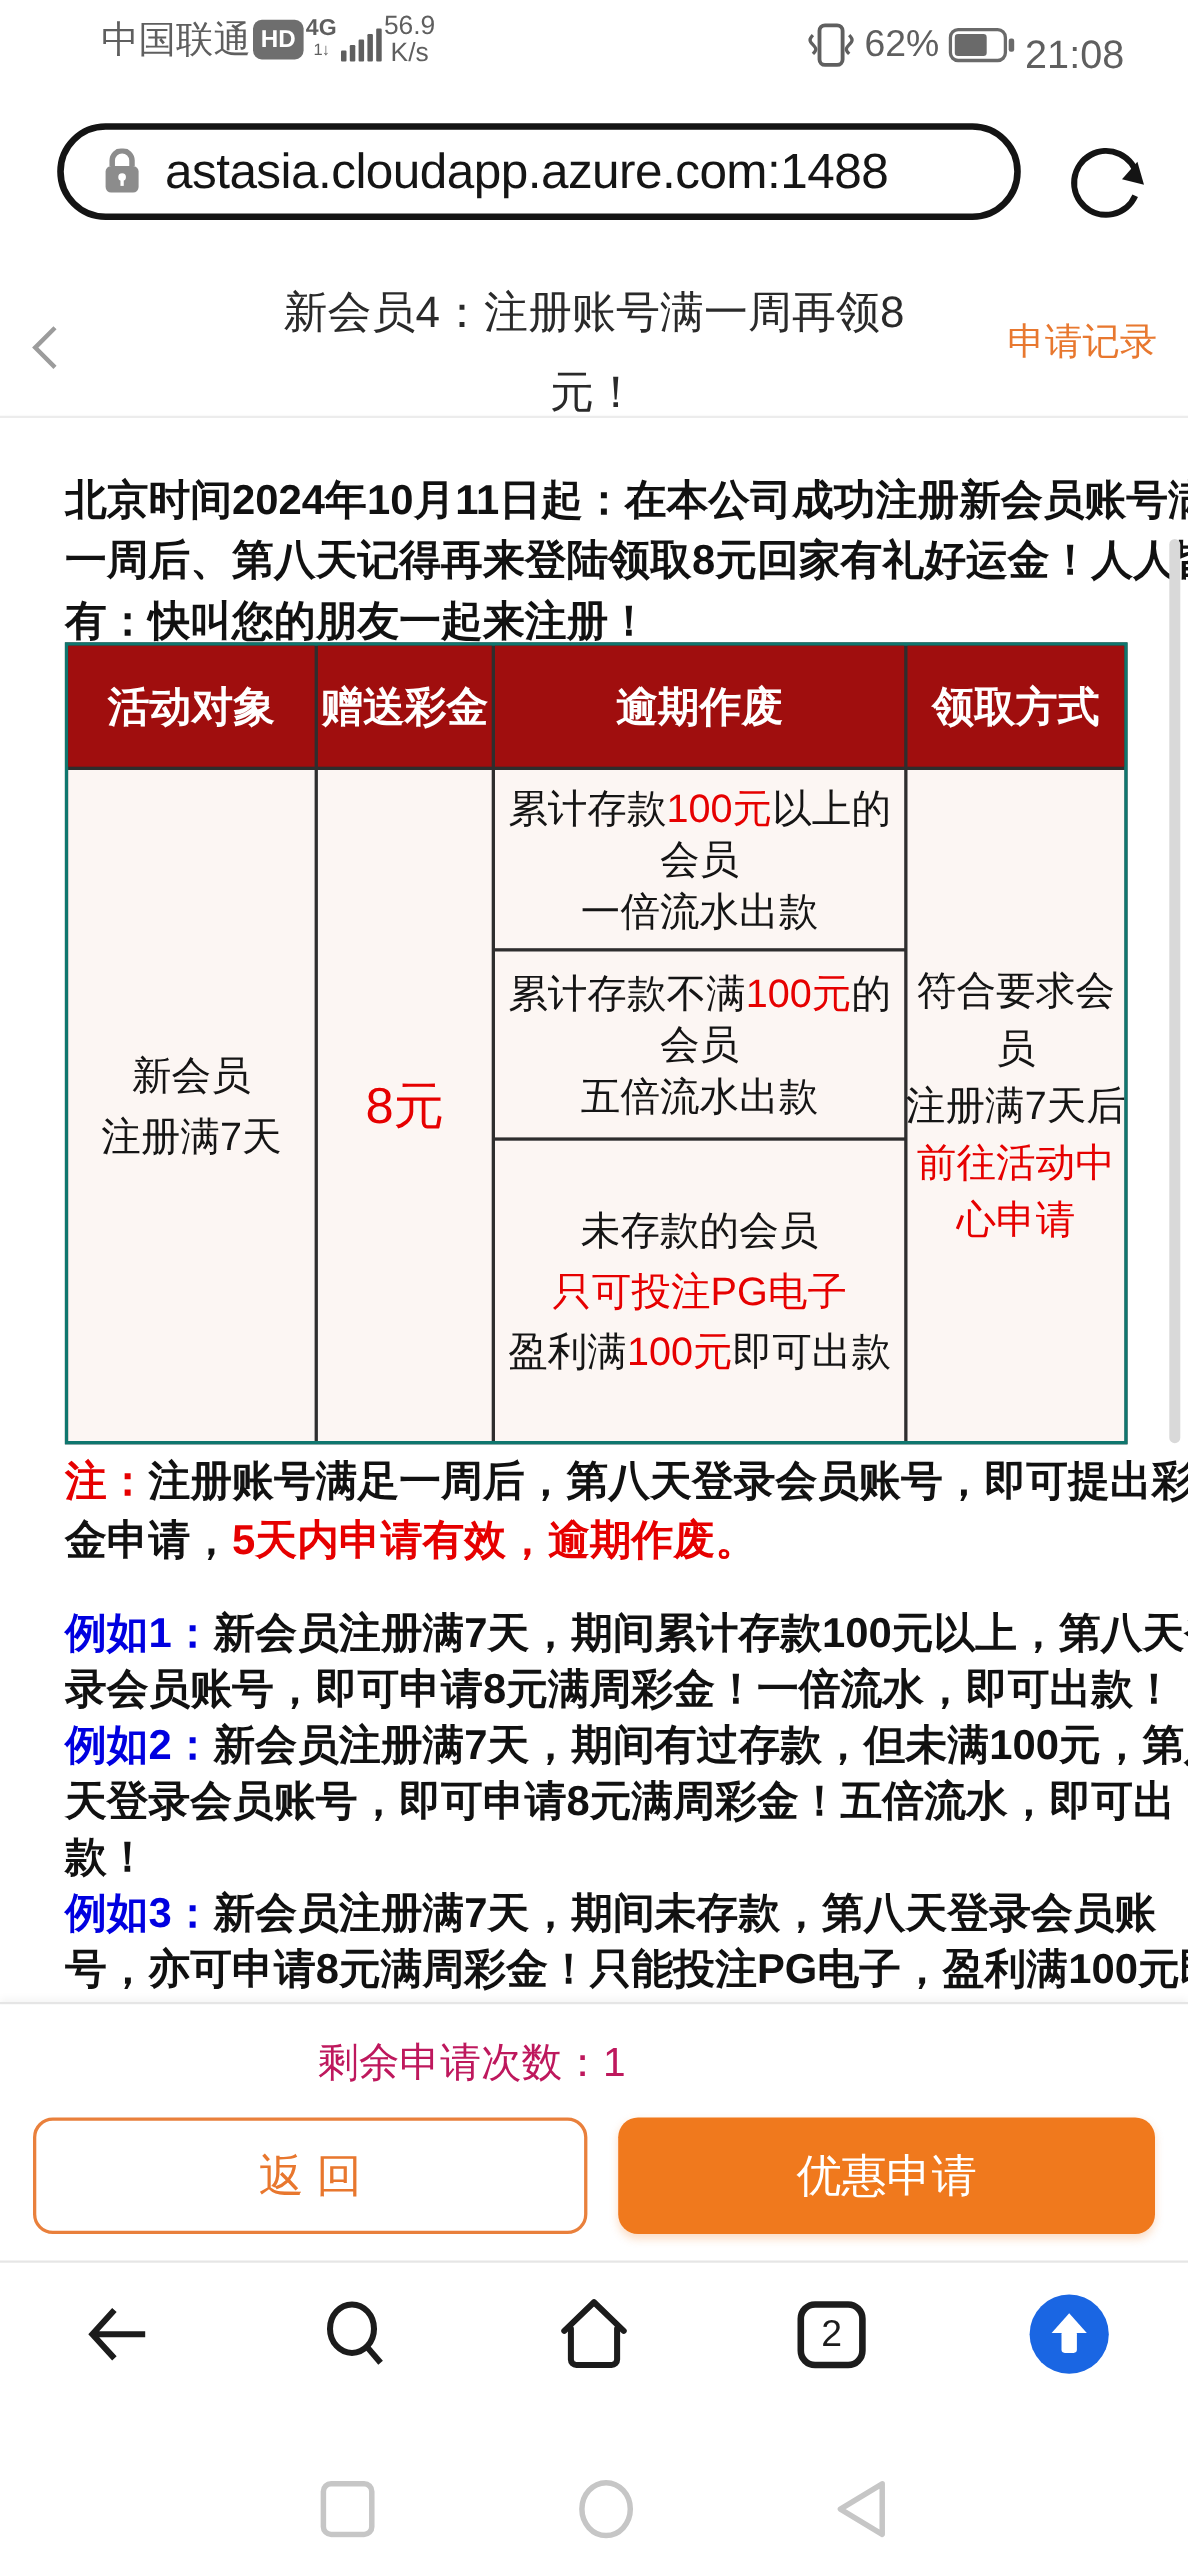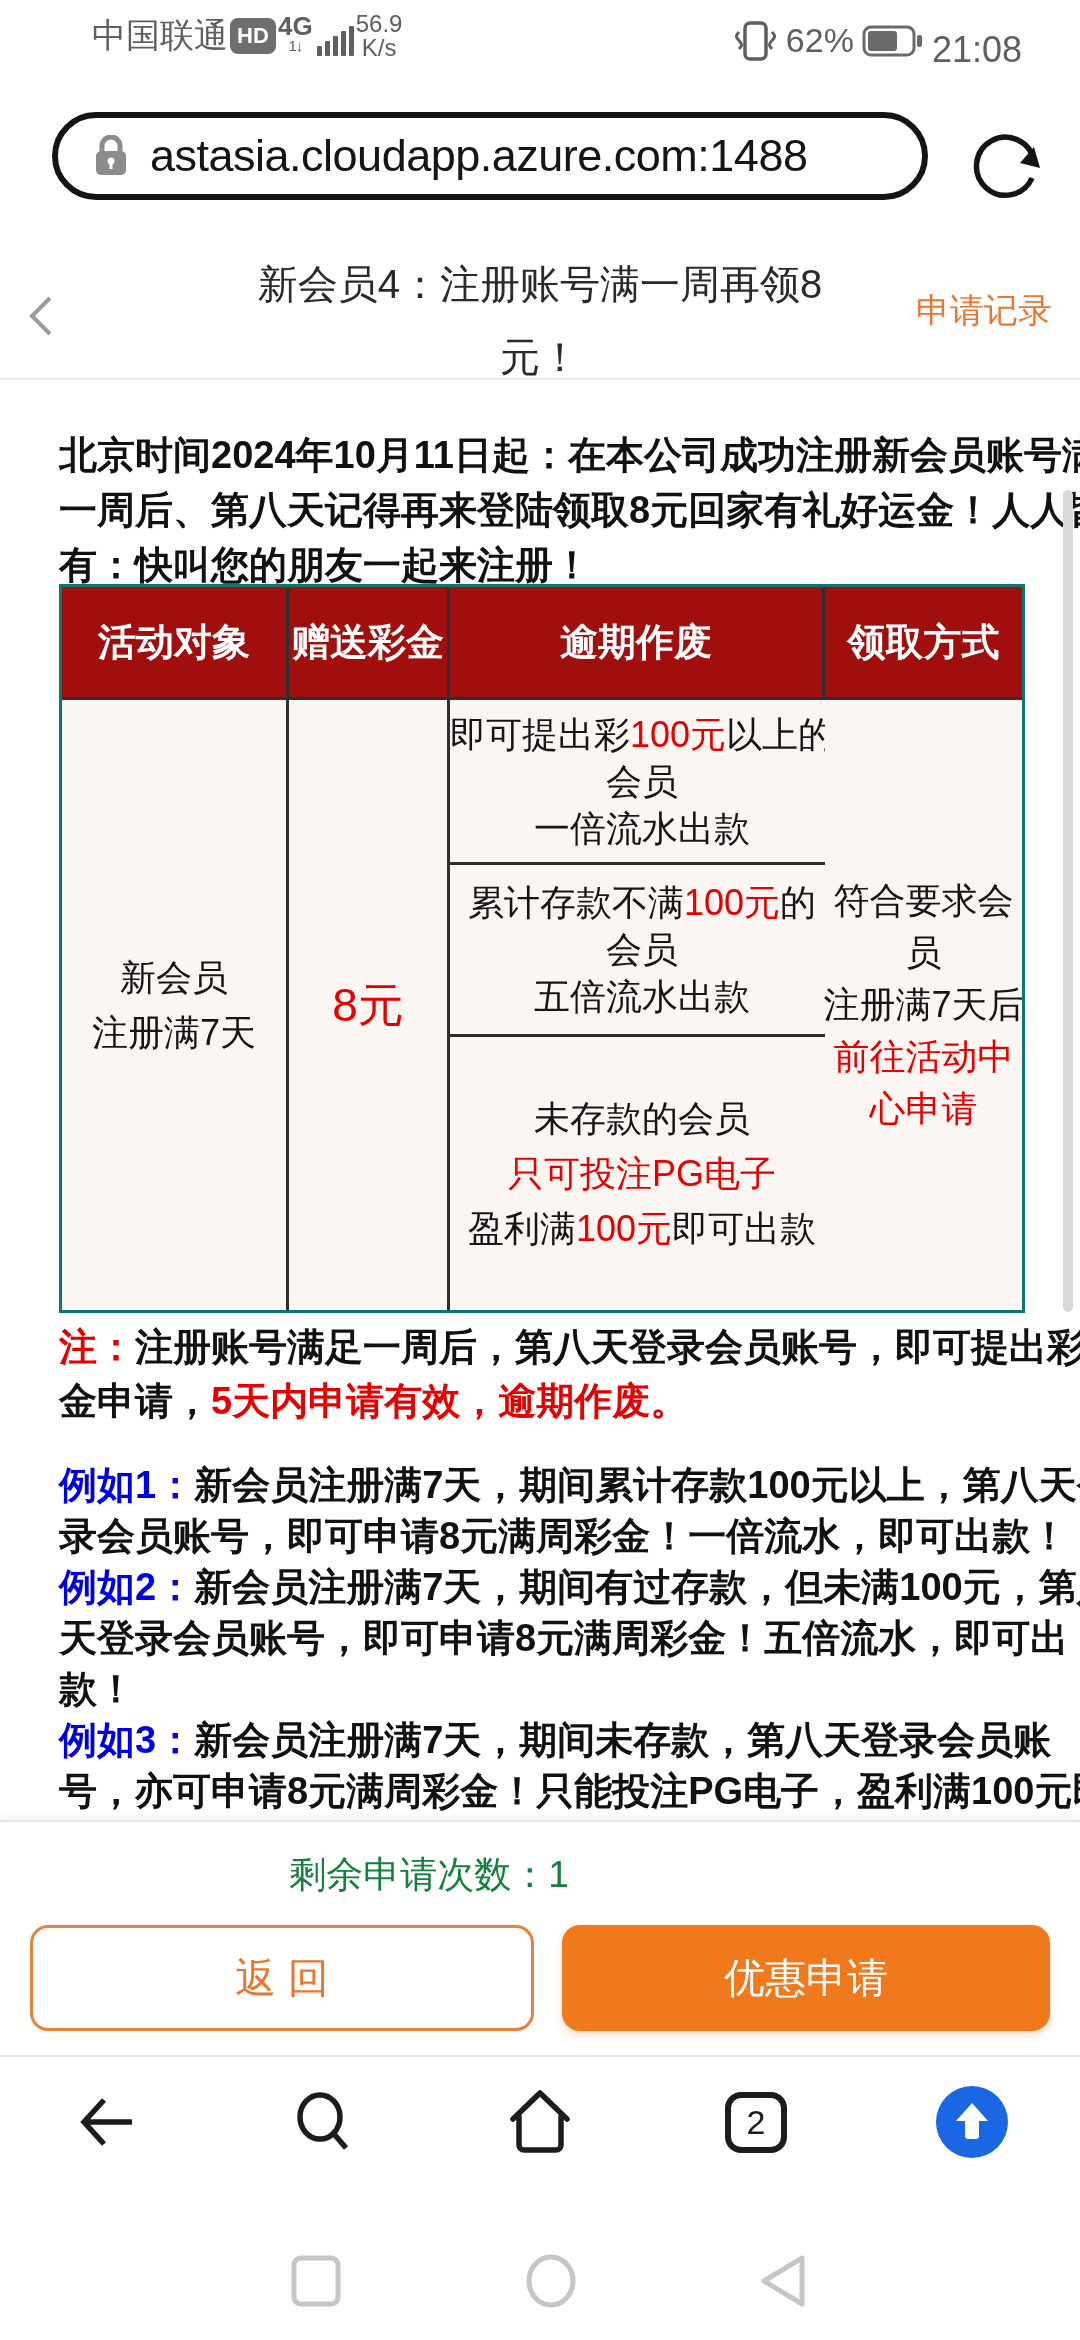--- a/index.html
+++ b/index.html
@@ -8,21 +8,21 @@
   .screen { position:absolute; left:0; top:0; width:1080px; height:2340px; background:#ffffff; }
 
   
   .status-bar { position:absolute; left:0; top:0; width:1080px; height:68px; background:#fff; }
   .sb-left { position:absolute; left:92px; top:12px; display:flex; align-items:center; gap:2px; color:#5f5f5f; }
   .sb-carrier { font-size:34px; }
   .hd-badge { width:46px; height:36px; background:#6e6e6e; border-radius:8px; color:#fff;
     font-size:22px; font-weight:700; display:flex; align-items:center; justify-content:center; }
   .sig-cluster { display:flex; align-items:flex-end; gap:4px; }
   .sig-txt { display:flex; flex-direction:column; align-items:center; line-height:20px; }
-  .sig-4g { font-size:26px; font-weight:700; color:#5f5f5f; }
+  .sig-4g { font-size:21px; font-weight:700; color:#5f5f5f; }
   .sig-sub { font-size:15px; color:#5f5f5f; letter-spacing:-1px; }
   .bars { display:flex; align-items:flex-end; gap:3px; height:34px; }
   .bars i { display:block; width:5px; background:#5f5f5f; border-radius:1px; }
   .speed { display:flex; flex-direction:column; align-items:center; line-height:24px; font-size:24px; color:#5f5f5f; }
   .sb-right { position:absolute; right:58px; top:10px; display:flex; align-items:center; gap:8px; color:#5f5f5f; }
   .sb-pct { font-size:34px; }
   .sb-time { font-size:36px;margin-top:19px; }
 
   
   .url-row { position:absolute; left:0; top:68px; width:1080px; height:162px; background:#fff; }
@@ -68,21 +68,21 @@
   .td-bonus { font-size:46px; line-height:50px; }
   .sub-col { display:grid; grid-template-rows:162px 169px 273px; gap:3px; background:#2e2e2e; }
   .sub-col .td.r12 { line-height:47px; }
   .sub-col .td.r3 { line-height:55px; }
   .td-claim { line-height:52px; }
 
   
   .footer { position:absolute; left:0; top:1820px; width:1080px; height:235px; background:#fff;
     border-top:2px solid #e5e5e5; box-shadow:0 -3px 8px rgba(0,0,0,0.05); }
   .remaining { position:absolute; left:0; top:28px; width:858px; text-align:center;
-    font-size:37px; color:#15803d; }
+    font-size:37px; color:#be185d; }
   .btn-back { position:absolute; left:30px; top:103px; width:504px; height:106px; background:#fff;
     border:3px solid #e9803c; border-radius:18px; color:#e8772e; font-size:41px;
     display:flex; align-items:center; justify-content:center;
     font-family:"Liberation Sans","DejaVu Sans",sans-serif; }
   .btn-apply { position:absolute; left:562px; top:103px; width:488px; height:106px; background:#f0791d;
     border:none; border-radius:18px; color:#fff; font-size:41px;
     display:flex; align-items:center; justify-content:center;
     box-shadow:0 4px 8px rgba(240,121,29,0.25);
     font-family:"Liberation Sans","DejaVu Sans",sans-serif; }
 
@@ -184,21 +184,21 @@
 
       <div class="td td-target rich">
           <div class="line"><span>新会员</span></div>
           <div class="line"><span>注册满7天</span></div>
         </div>
       <div class="td td-bonus rich">
           <div class="line"><span class="red">8元</span></div>
         </div>
       <div class="sub-col">
         <div class="td r12 rich">
-            <div class="line"><span>即可提出彩</span><span class="red">100元</span><span>以上的</span></div>
+            <div class="line"><span>累计存款</span><span class="red">100元</span><span>以上的</span></div>
             <div class="line"><span>会员</span></div>
             <div class="line"><span>一倍流水出款</span></div>
           </div>
         <div class="td r12 rich">
             <div class="line"><span>累计存款不满</span><span class="red">100元</span><span>的</span></div>
             <div class="line"><span>会员</span></div>
             <div class="line"><span>五倍流水出款</span></div>
           </div>
         <div class="td r3 rich">
             <div class="line"><span>未存款的会员</span></div>

